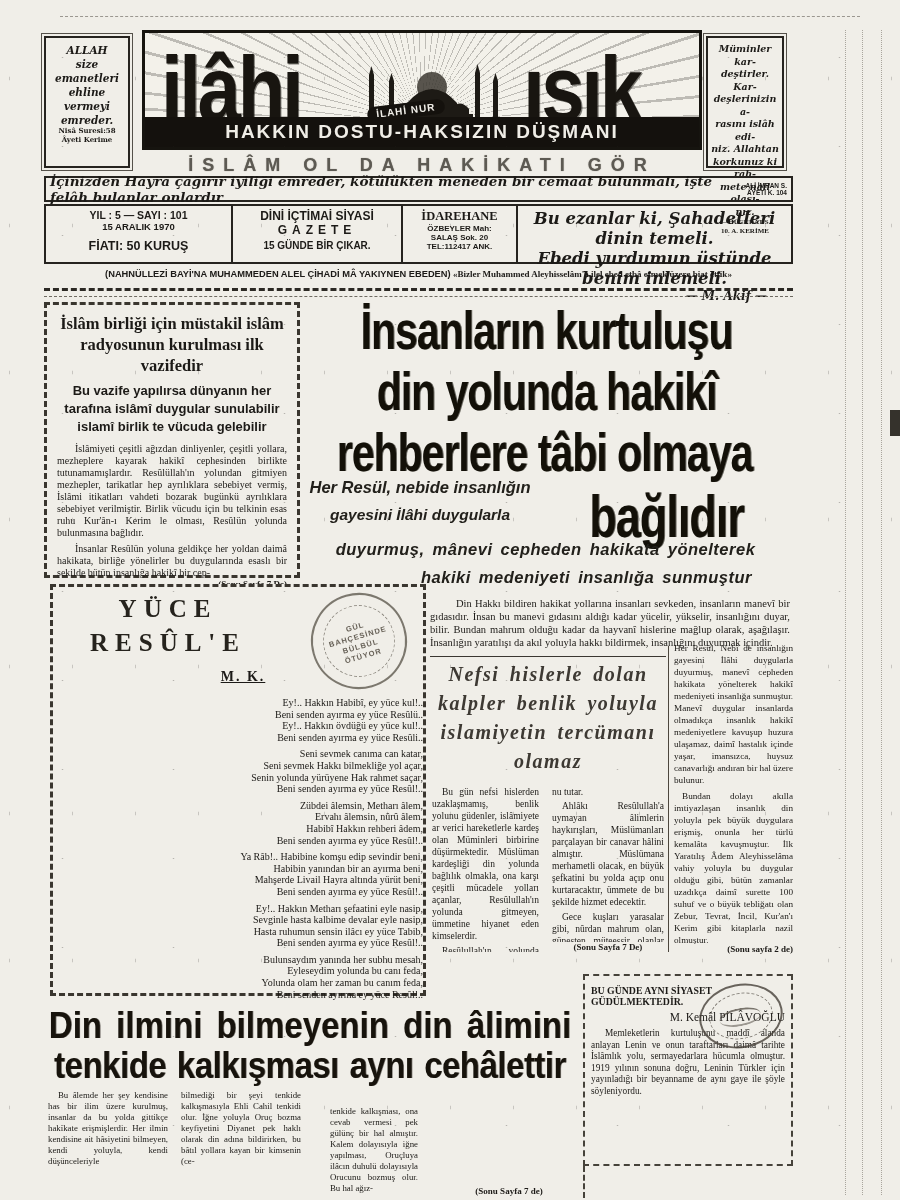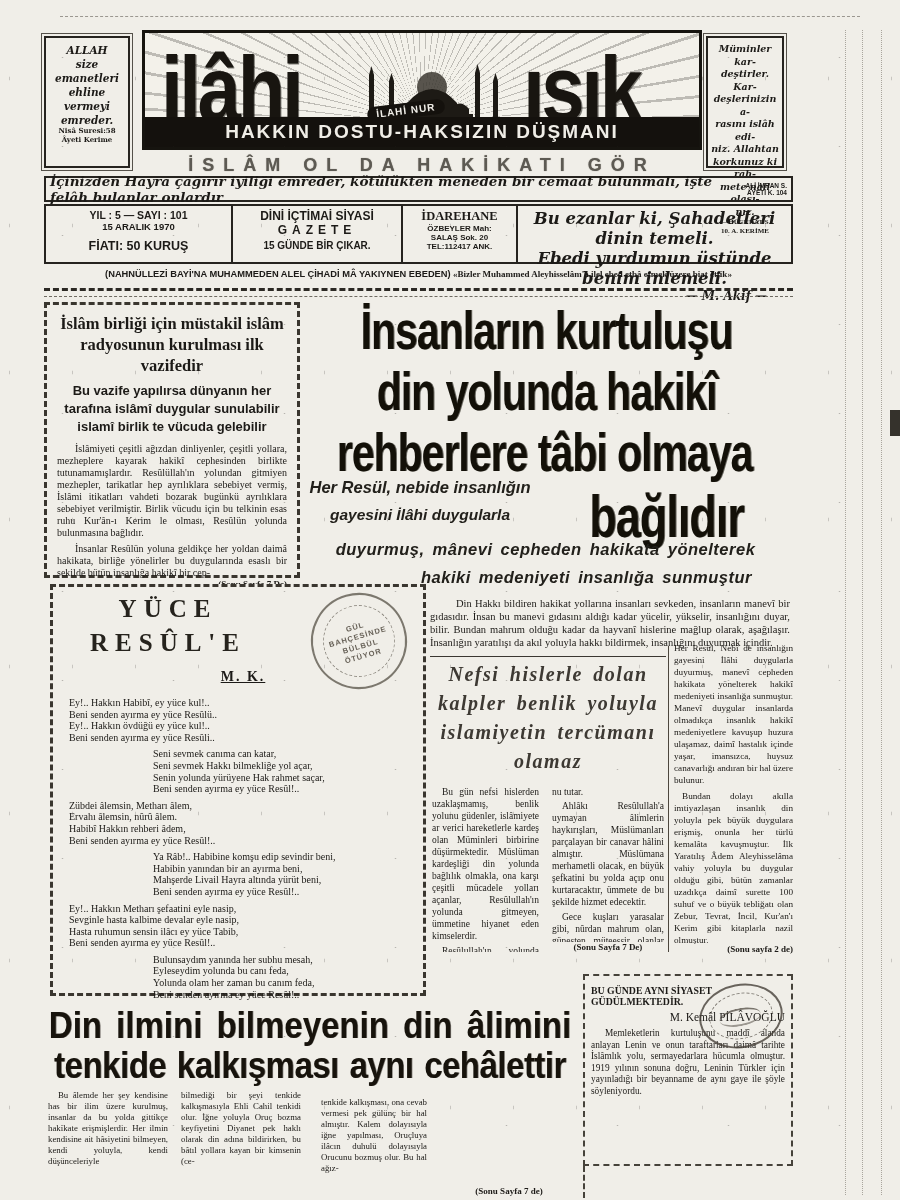--- a/index.html
+++ b/index.html
@@ -51,21 +51,21 @@
   .cont{font-weight:bold;font-size:9px;}
 
   .mainhl{font-family:"Liberation Sans",sans-serif;font-weight:bold;font-size:41px;letter-spacing:-1px;
           white-space:nowrap;transform:scale(1,1.32);transform-origin:50% 0;color:#131008;
           text-align:center;text-shadow:1px 0 0 rgba(19,16,8,.6);}
   .deck{font-family:"Liberation Sans",sans-serif;font-weight:bold;font-style:italic;font-size:16.5px;
         white-space:nowrap;text-align:center;color:#22201b;}
 
   .poem-title{font-size:25px;font-weight:bold;letter-spacing:7px;text-align:center;color:#26231d;}
   .pline{font-size:10px;line-height:11.6px;white-space:nowrap;}
-  .stanza{margin-bottom:5px;}
+  .stanza{margin-bottom:5px;text-align:right;}
   .ind{margin-left:100px;}
   .noind{margin-left:16px;}
   #poem-stamp{position:absolute;width:92px;height:92px;border:2px solid rgba(86,80,70,.75);border-radius:50%;
               transform:rotate(-16deg);display:flex;flex-direction:column;align-items:center;justify-content:center;
               color:rgba(86,80,70,.9);font-family:"Liberation Sans",sans-serif;font-weight:bold;}
   #poem-stamp .in{border:1px dashed rgba(86,80,70,.6);border-radius:50%;width:70px;height:70px;
                   display:flex;flex-direction:column;align-items:center;justify-content:center;gap:1px;}
   #poem-stamp .sline{font-size:7.5px;letter-spacing:1px;line-height:9px;}
 
   .midhl{font-family:"Liberation Serif",serif;font-style:italic;font-weight:bold;font-size:20px;line-height:29px;
@@ -304,21 +304,21 @@
   <div class="abs bottomhl" style="left:44px;top:1004px;width:532px;">Din ilmini bilmeyenin din âlimini</div>
   <div class="abs bottomhl" style="left:44px;top:1044px;width:532px;letter-spacing:-.5px;word-spacing:2px;">tenkide kalkışması aynı cehâlettir</div>
 
   <div class="abs clip" style="left:48px;top:1090px;width:120px;height:106px;">
     <p class="j bcol" style="margin:0;text-indent:10px;">Bu âlemde her şey kendisine has bir ilim üzere kurulmuş, insanlar da bu yolda gittikçe hakikate erişmişlerdir. Her ilmin kendisine ait hâsiyetini bilmeyen, kendi yoluyla, kendi düşünceleriyle</p>
   </div>
   <div class="abs clip" style="left:181px;top:1090px;width:120px;height:106px;">
     <p class="j bcol" style="margin:0;">bilmediği bir şeyi tenkide kalkışmasıyla Ehli Cahil tenkidi olur. İğne yoluyla Oruç bozma keyfiyetini Diyanet pek haklı olarak din adına bildirirken, bu bâtıl yollara kayan bir kimsenin (ce-</p>
   </div>
   <div class="abs clip" style="left:314px;top:1090px;width:120px;height:106px;">
-    <p class="j bcol" style="margin:7px;">tenkide kalkışması, ona cevab vermesi pek gülünç bir hal almıştır. Kalem dolayısıyla iğne yapılması, Oruçluya ilâcın duhulü dolayısıyla Orucunu bozmuş olur. Bu hal ağız-</p>
+    <p class="j bcol" style="margin:16px;">tenkide kalkışması, ona cevab vermesi pek gülünç bir hal almıştır. Kalem dolayısıyla iğne yapılması, Oruçluya ilâcın duhulü dolayısıyla Orucunu bozmuş olur. Bu hal ağız-</p>
   </div>
   <div class="abs clip" style="left:447px;top:1090px;width:124px;height:106px;">
     <div class="abs cont" style="left:0;right:0;bottom:0;text-align:center;background:#f0eee8;">(Sonu Sayfa 7 de)</div>
   </div>
 
   <div class="abs art-dot" style="left:845px;top:30px;height:1165px;"></div>
   <div class="abs art-dot" style="left:862px;top:30px;height:1165px;"></div>
   <div class="abs art-dot" style="left:881px;top:30px;height:1165px;"></div>
   <div class="abs" style="left:890px;top:410px;width:10px;height:26px;background:#35322c;"></div>
 

